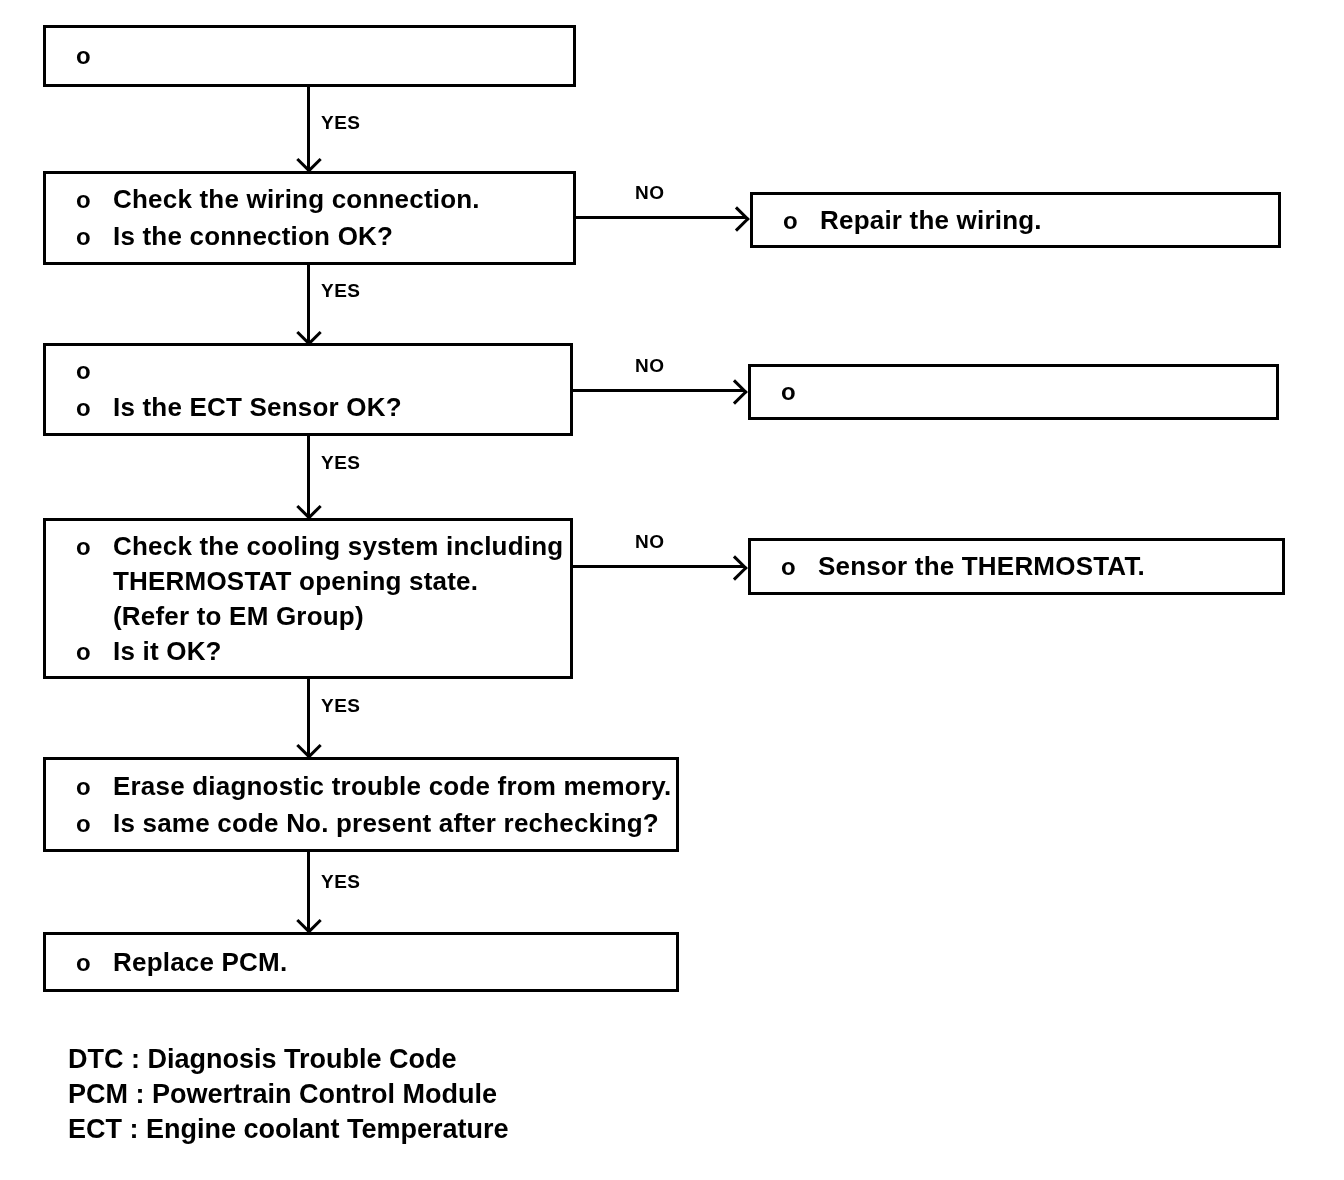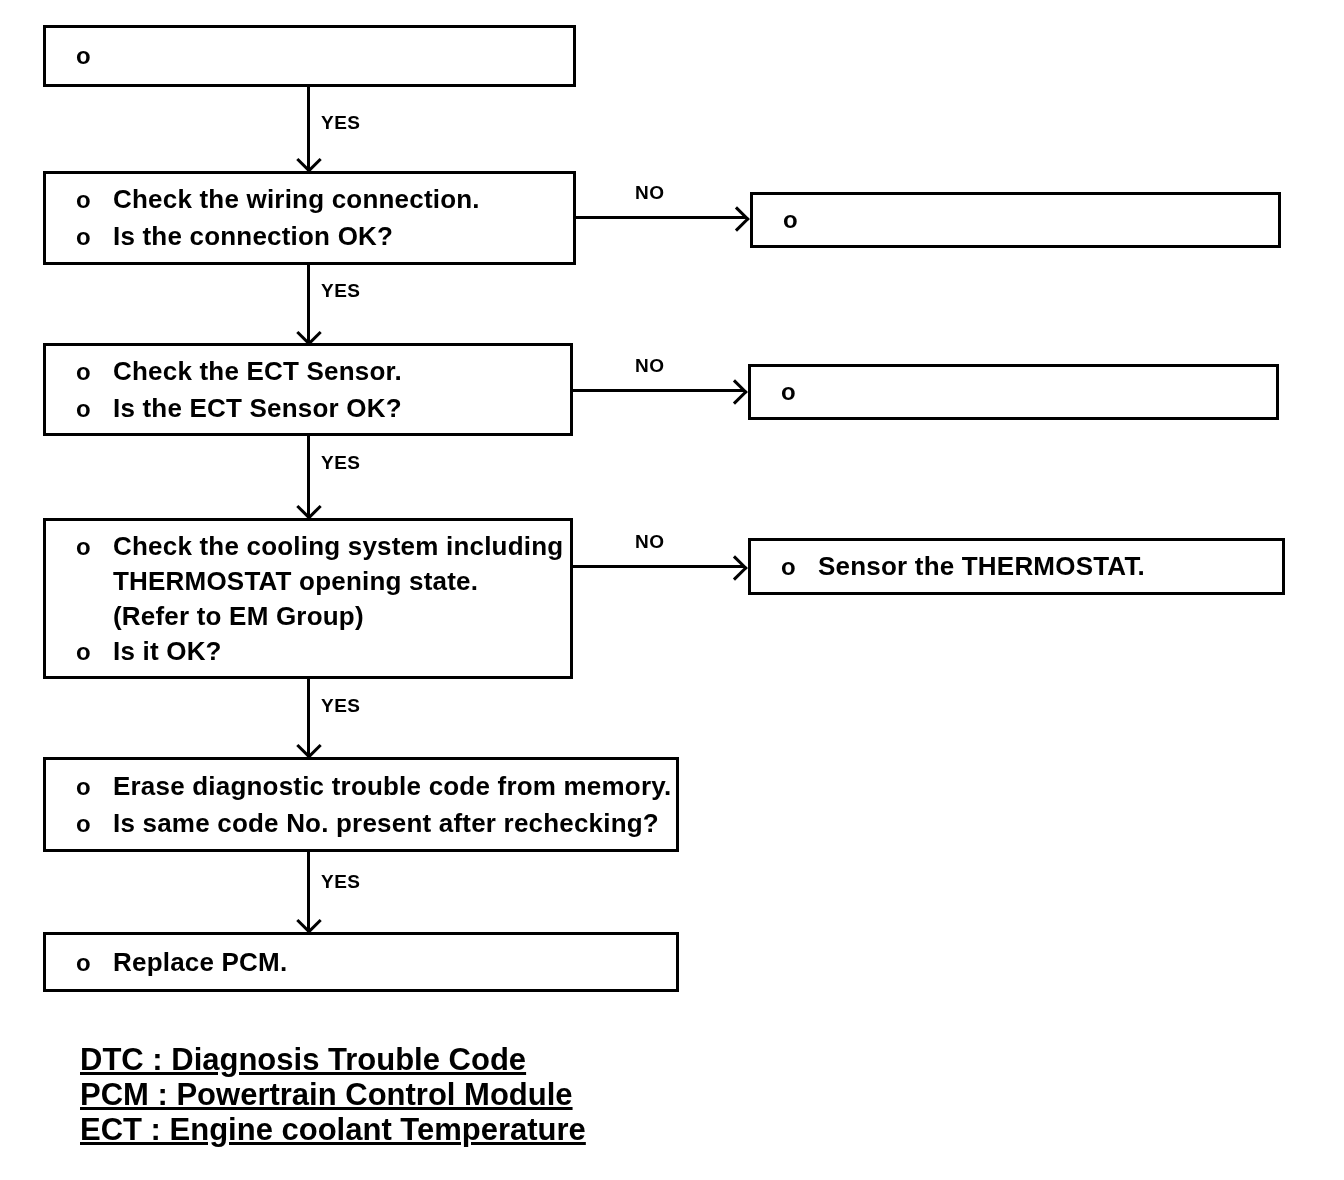--- a/index.html
+++ b/index.html
@@ -14,21 +14,21 @@
   }
   .line{display:flex;align-items:baseline;line-height:36px;font-size:26px;font-weight:600;letter-spacing:.2px;}
   .tight .line{line-height:35px;}
   .bullet{width:37px;flex:0 0 37px;font-size:24px;}
   .cont{padding-left:37px;}
   .vline{position:absolute;width:3px;background:#000;}
   .hline{position:absolute;height:3px;background:#000;}
   .chev-d{position:absolute;width:15px;height:15px;border-right:3px solid #000;border-bottom:3px solid #000;transform:rotate(45deg);}
   .chev-r{position:absolute;width:15px;height:15px;border-top:3px solid #000;border-right:3px solid #000;transform:rotate(45deg);}
   .lbl{position:absolute;font-size:19px;font-weight:700;letter-spacing:.5px;}
-  .legend{position:absolute;left:80px;top:1042px;font-size:31px;font-weight:600;line-height:35px;text-decoration:underline;}
+  .legend{position:absolute;left:68px;top:1042px;font-size:27px;font-weight:600;line-height:35px;}
 </style>
 </head>
 <body>
 
 <div class="page">
 
   <div class="box" style="left:43px;top:25px;width:533px;height:62px;">
     <div class="line">
         <span class="bullet">o</span>
       </div>
@@ -41,21 +41,20 @@
       </div>
     <div class="line">
         <span class="bullet">o</span>
         <span>Is the connection OK?</span>
       </div>
   </div>
 
   <div class="box" style="left:43px;top:343px;width:530px;height:93px;">
     <div class="line">
         <span class="bullet">o</span>
-        <span>Check the ECT Sensor.</span>
       </div>
     <div class="line">
         <span class="bullet">o</span>
         <span>Is the ECT Sensor OK?</span>
       </div>
   </div>
 
   <div class="box tight" style="left:43px;top:518px;width:530px;height:161px;">
     <div class="line">
         <span class="bullet">o</span>
@@ -87,20 +86,21 @@
   <div class="box" style="left:43px;top:932px;width:636px;height:60px;">
     <div class="line">
         <span class="bullet">o</span>
         <span>Replace PCM.</span>
       </div>
   </div>
 
   <div class="box" style="left:750px;top:192px;width:531px;height:56px;">
     <div class="line">
         <span class="bullet">o</span>
+        <span>Repair the wiring.</span>
       </div>
   </div>
 
   <div class="box" style="left:748px;top:364px;width:531px;height:56px;">
     <div class="line">
         <span class="bullet">o</span>
       </div>
   </div>
 
   <div class="box" style="left:748px;top:538px;width:537px;height:57px;">

